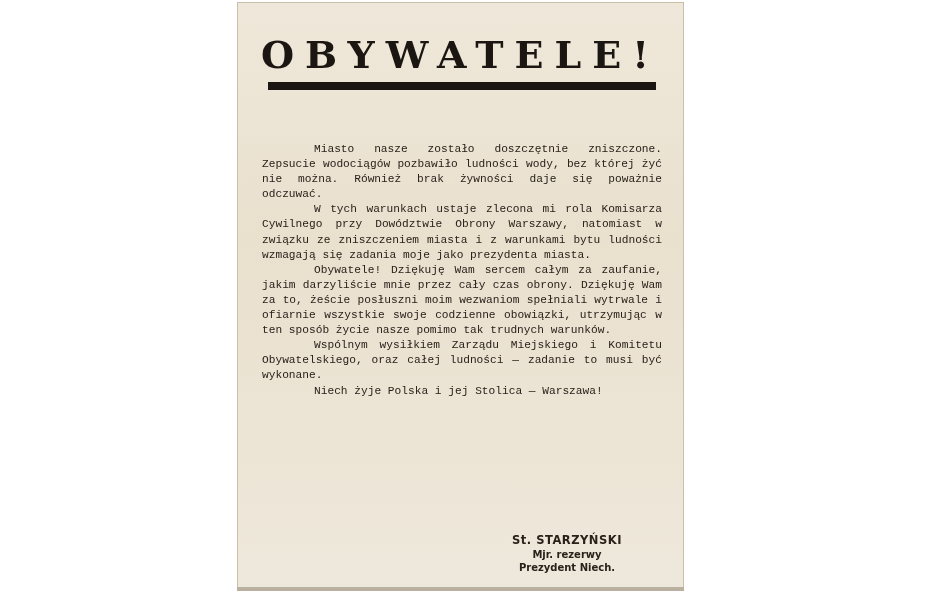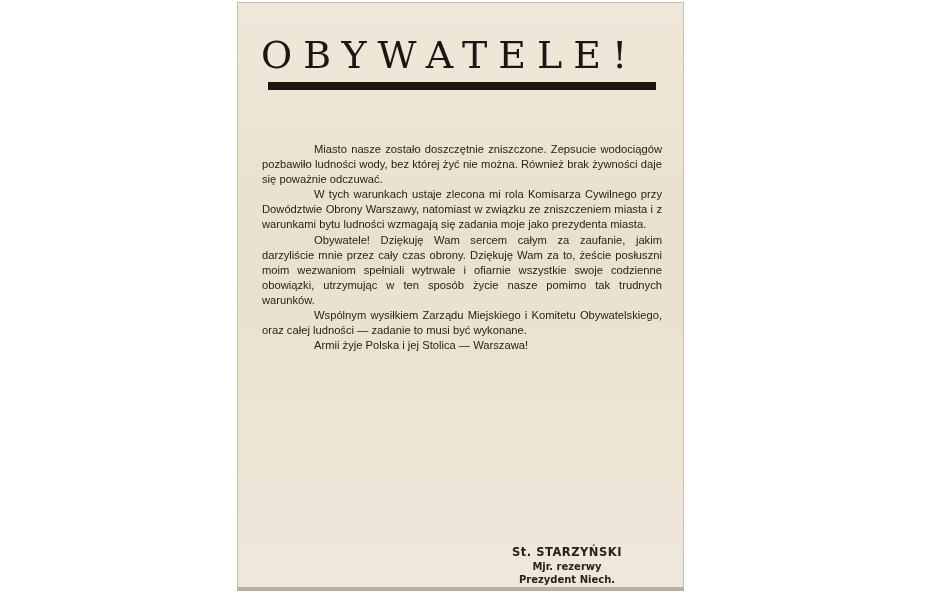--- a/index.html
+++ b/index.html
@@ -8,52 +8,52 @@
     position:absolute; left:237px; top:2px; width:447px; height:589px;
     background:#ede5d6;
     background-image: linear-gradient(180deg, #efe8da 0%, #e9e0ce 40%, #ece4d4 70%, #eee8dc 100%);
     box-shadow: inset 0 0 0 1px #c9bfac;
   }
   .poster::after {
     content:""; position:absolute; left:0; right:0; bottom:0; height:4px; background:#b9b0a0;
   }
   .title {
     position:absolute; left:24px; top:30px; width:400px;
-    font-family:"DejaVu Serif", serif; font-weight:normal;
+    font-family:"DejaVu Serif", serif; font-weight:bold;
     font-size:38px; letter-spacing:11px; color:#1b1612; line-height:46px;
   }
   .title-bar {
     position:absolute; left:31px; top:80px; width:388px; height:8px; background:#1b1612;
   }
   .body-text {
     position:absolute; left:25px; top:140px; width:400px;
-    font-family:Liberation Sans, sans-serif; font-size:11.2px; line-height:15.1px; color:#2a211a;
+    font-family:Liberation Mono, monospace; font-size:11.2px; line-height:15.1px; color:#2a211a;
     text-align:justify;
   }
   .body-text p { margin:0; text-indent:52px; }
   .sig {
-    position:absolute; left:255px; top:542px; width:150px; text-align:center;
+    position:absolute; left:255px; top:530px; width:150px; text-align:center;
     font-family:"DejaVu Sans", sans-serif; color:#2a211a;
   }
   .sig-name { font-weight:bold; font-size:11.5px; letter-spacing:0.5px; line-height:16px; }
   .sig-line { font-size:10px; line-height:13px; font-weight:bold; }
 </style>
 </head>
 <body>
 
 <div class="poster">
   <div class="title">OBYWATELE!</div>
   <div class="title-bar"></div>
 
   <div class="body-text">
     <p>Miasto nasze zostało doszczętnie zniszczone. Zepsucie wodociągów pozbawiło ludności wody, bez której żyć nie można. Również brak żywności daje się poważnie odczuwać.</p>
     <p>W tych warunkach ustaje zlecona mi rola Komisarza Cywilnego przy Dowództwie Obrony Warszawy, natomiast w związku ze zniszczeniem miasta i z warunkami bytu ludności wzmagają się zadania moje jako prezydenta miasta.</p>
     <p>Obywatele! Dziękuję Wam sercem całym za zaufanie, jakim darzyliście mnie przez cały czas obrony. Dziękuję Wam za to, żeście posłuszni moim wezwaniom spełniali wytrwale i ofiarnie wszystkie swoje codzienne obowiązki, utrzymując w ten sposób życie nasze pomimo tak trudnych warunków.</p>
     <p>Wspólnym wysiłkiem Zarządu Miejskiego i Komitetu Obywatelskiego, oraz całej ludności — zadanie to musi być wykonane.</p>
-    <p>Armii żyje Polska i jej Stolica — Warszawa!</p>
+    <p>Niech żyje Polska i jej Stolica — Warszawa!</p>
   </div>
 
   <div class="sig">
     <div class="sig-name">St. STARZYŃSKI</div>
     <div class="sig-line">Mjr. rezerwy</div>
     <div class="sig-line">Prezydent Niech.</div>
   </div>
 </div>
 
 </body></html>

